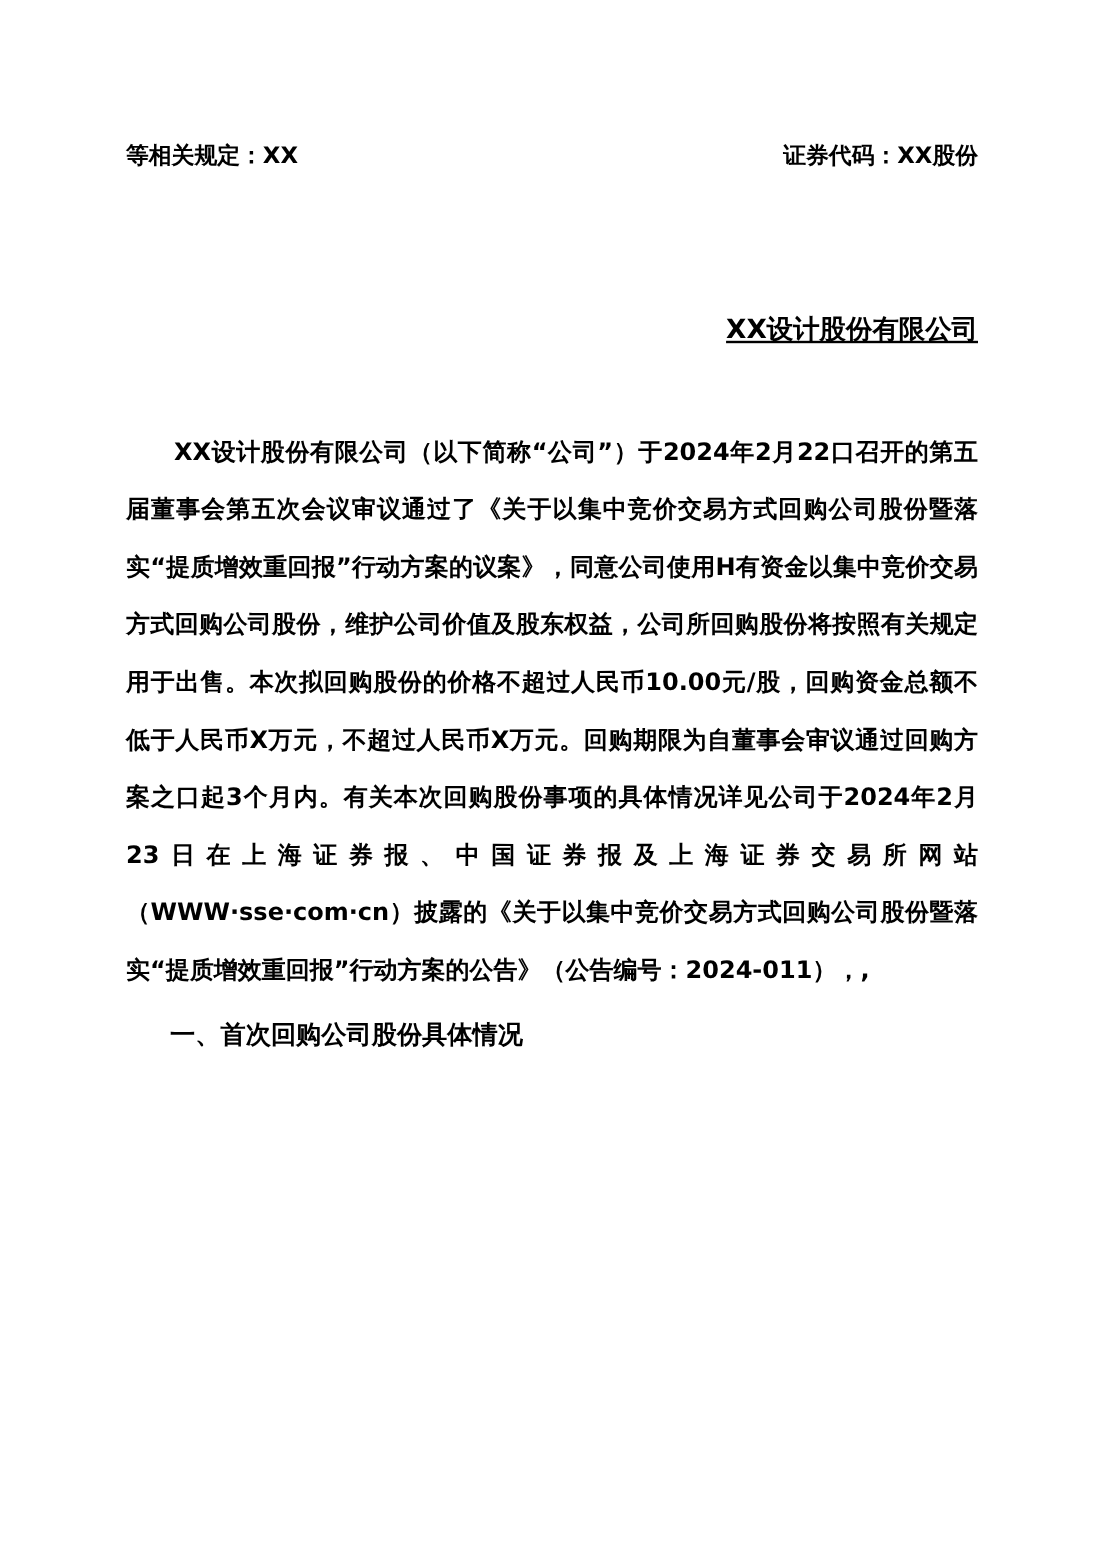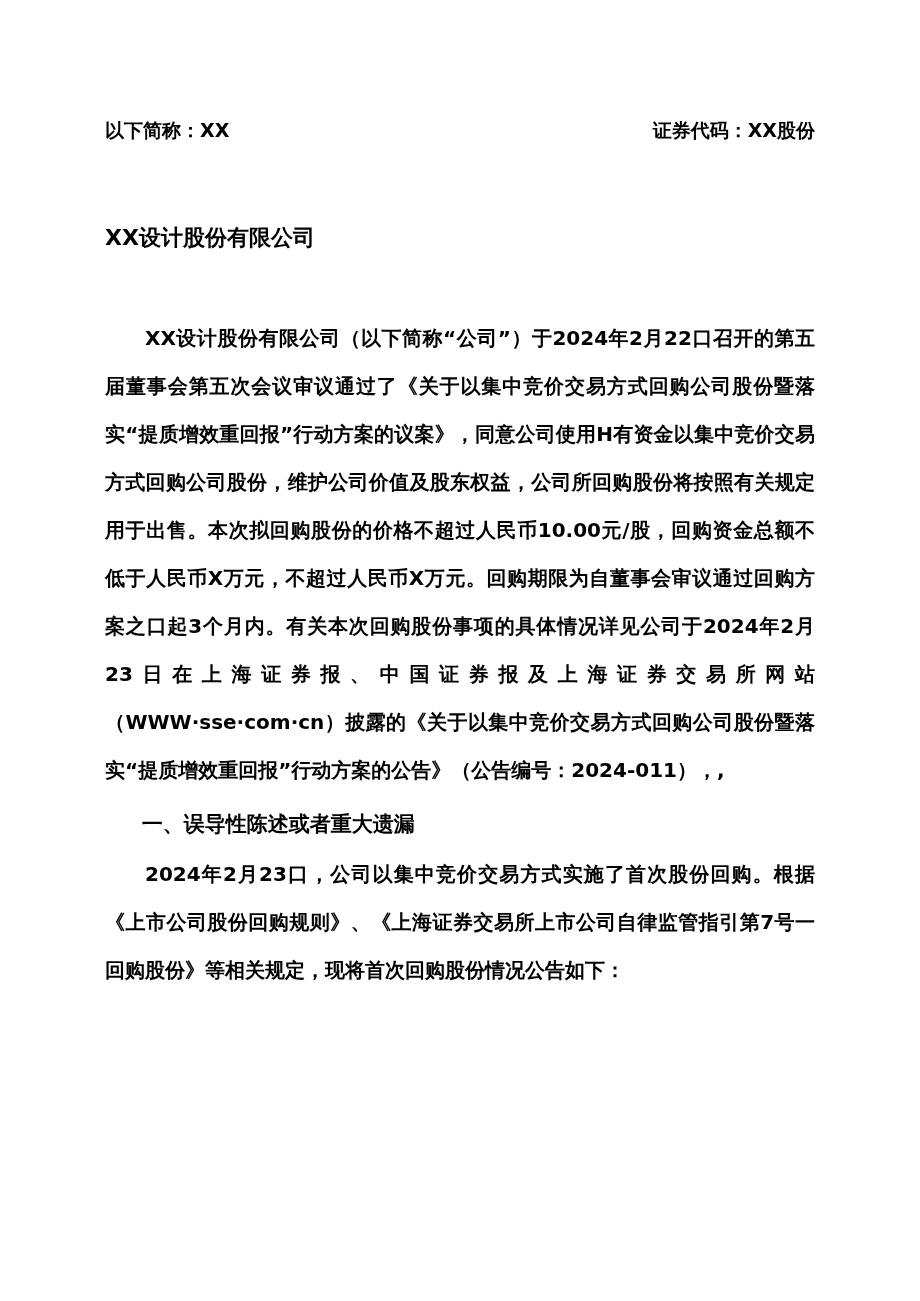--- a/index.html
+++ b/index.html
@@ -21,24 +21,25 @@
   }
   .doc-header {
     display: flex;
     justify-content: space-between;
     align-items: baseline;
     font-size: 19px;
     line-height: 24px;
     white-space: nowrap;
   }
   .doc-title {
-    text-align: left;
+    text-align: right;
     font-size: 22px;
     line-height: 28px;
-    margin-top: 82px;
+    margin-top: 120px;
+    text-decoration: underline;
   }
   .doc-subtitle {
     text-align: center;
     font-size: 22px;
     line-height: 28px;
     margin-top: 24px;
   }
   .body-text {
     margin-top: 62px;
     font-size: 20px;
@@ -56,26 +57,25 @@
     line-height: 52px;
     text-indent: 1.75em;
   }
 </style>
 </head>
 <body>
 
 <div class="page">
 
   <div class="doc-header">
-    <span>以下简称：XX</span>
+    <span>等相关规定：XX</span>
     <span>证券代码：XX股份</span>
   </div>
 
   <div class="doc-title">XX设计股份有限公司</div>
 
 
   <div class="body-text">
     <p class="para">XX设计股份有限公司（以下简称“公司”）于2024年2月22口召开的第五届董事会第五次会议审议通过了《关于以集中竞价交易方式回购公司股份暨落实“提质增效重回报”行动方案的议案》，同意公司使用H有资金以集中竞价交易方式回购公司股份，维护公司价值及股东权益，公司所回购股份将按照有关规定用于出售。本次拟回购股份的价格不超过人民币10.00元/股，回购资金总额不低于人民币X万元，不超过人民币X万元。回购期限为自董事会审议通过回购方案之口起3个月内。有关本次回购股份事项的具体情况详见公司于2024年2月23日在上海证券报、中国证券报及上海证券交易所网站（WWW·sse·com·cn）披露的《关于以集中竞价交易方式回购公司股份暨落实“提质增效重回报”行动方案的公告》（公告编号：2024-011），,</p>
-    <p class="section-heading">一、误导性陈述或者重大遗漏</p>
-    <p class="para">2024年2月23口，公司以集中竞价交易方式实施了首次股份回购。根据《上市公司股份回购规则》、《上海证券交易所上市公司自律监管指引第7号一回购股份》等相关规定，现将首次回购股份情况公告如下：</p>
+    <p class="section-heading">一、首次回购公司股份具体情况</p>
   </div>
 
 </div>
 
 </body></html>

